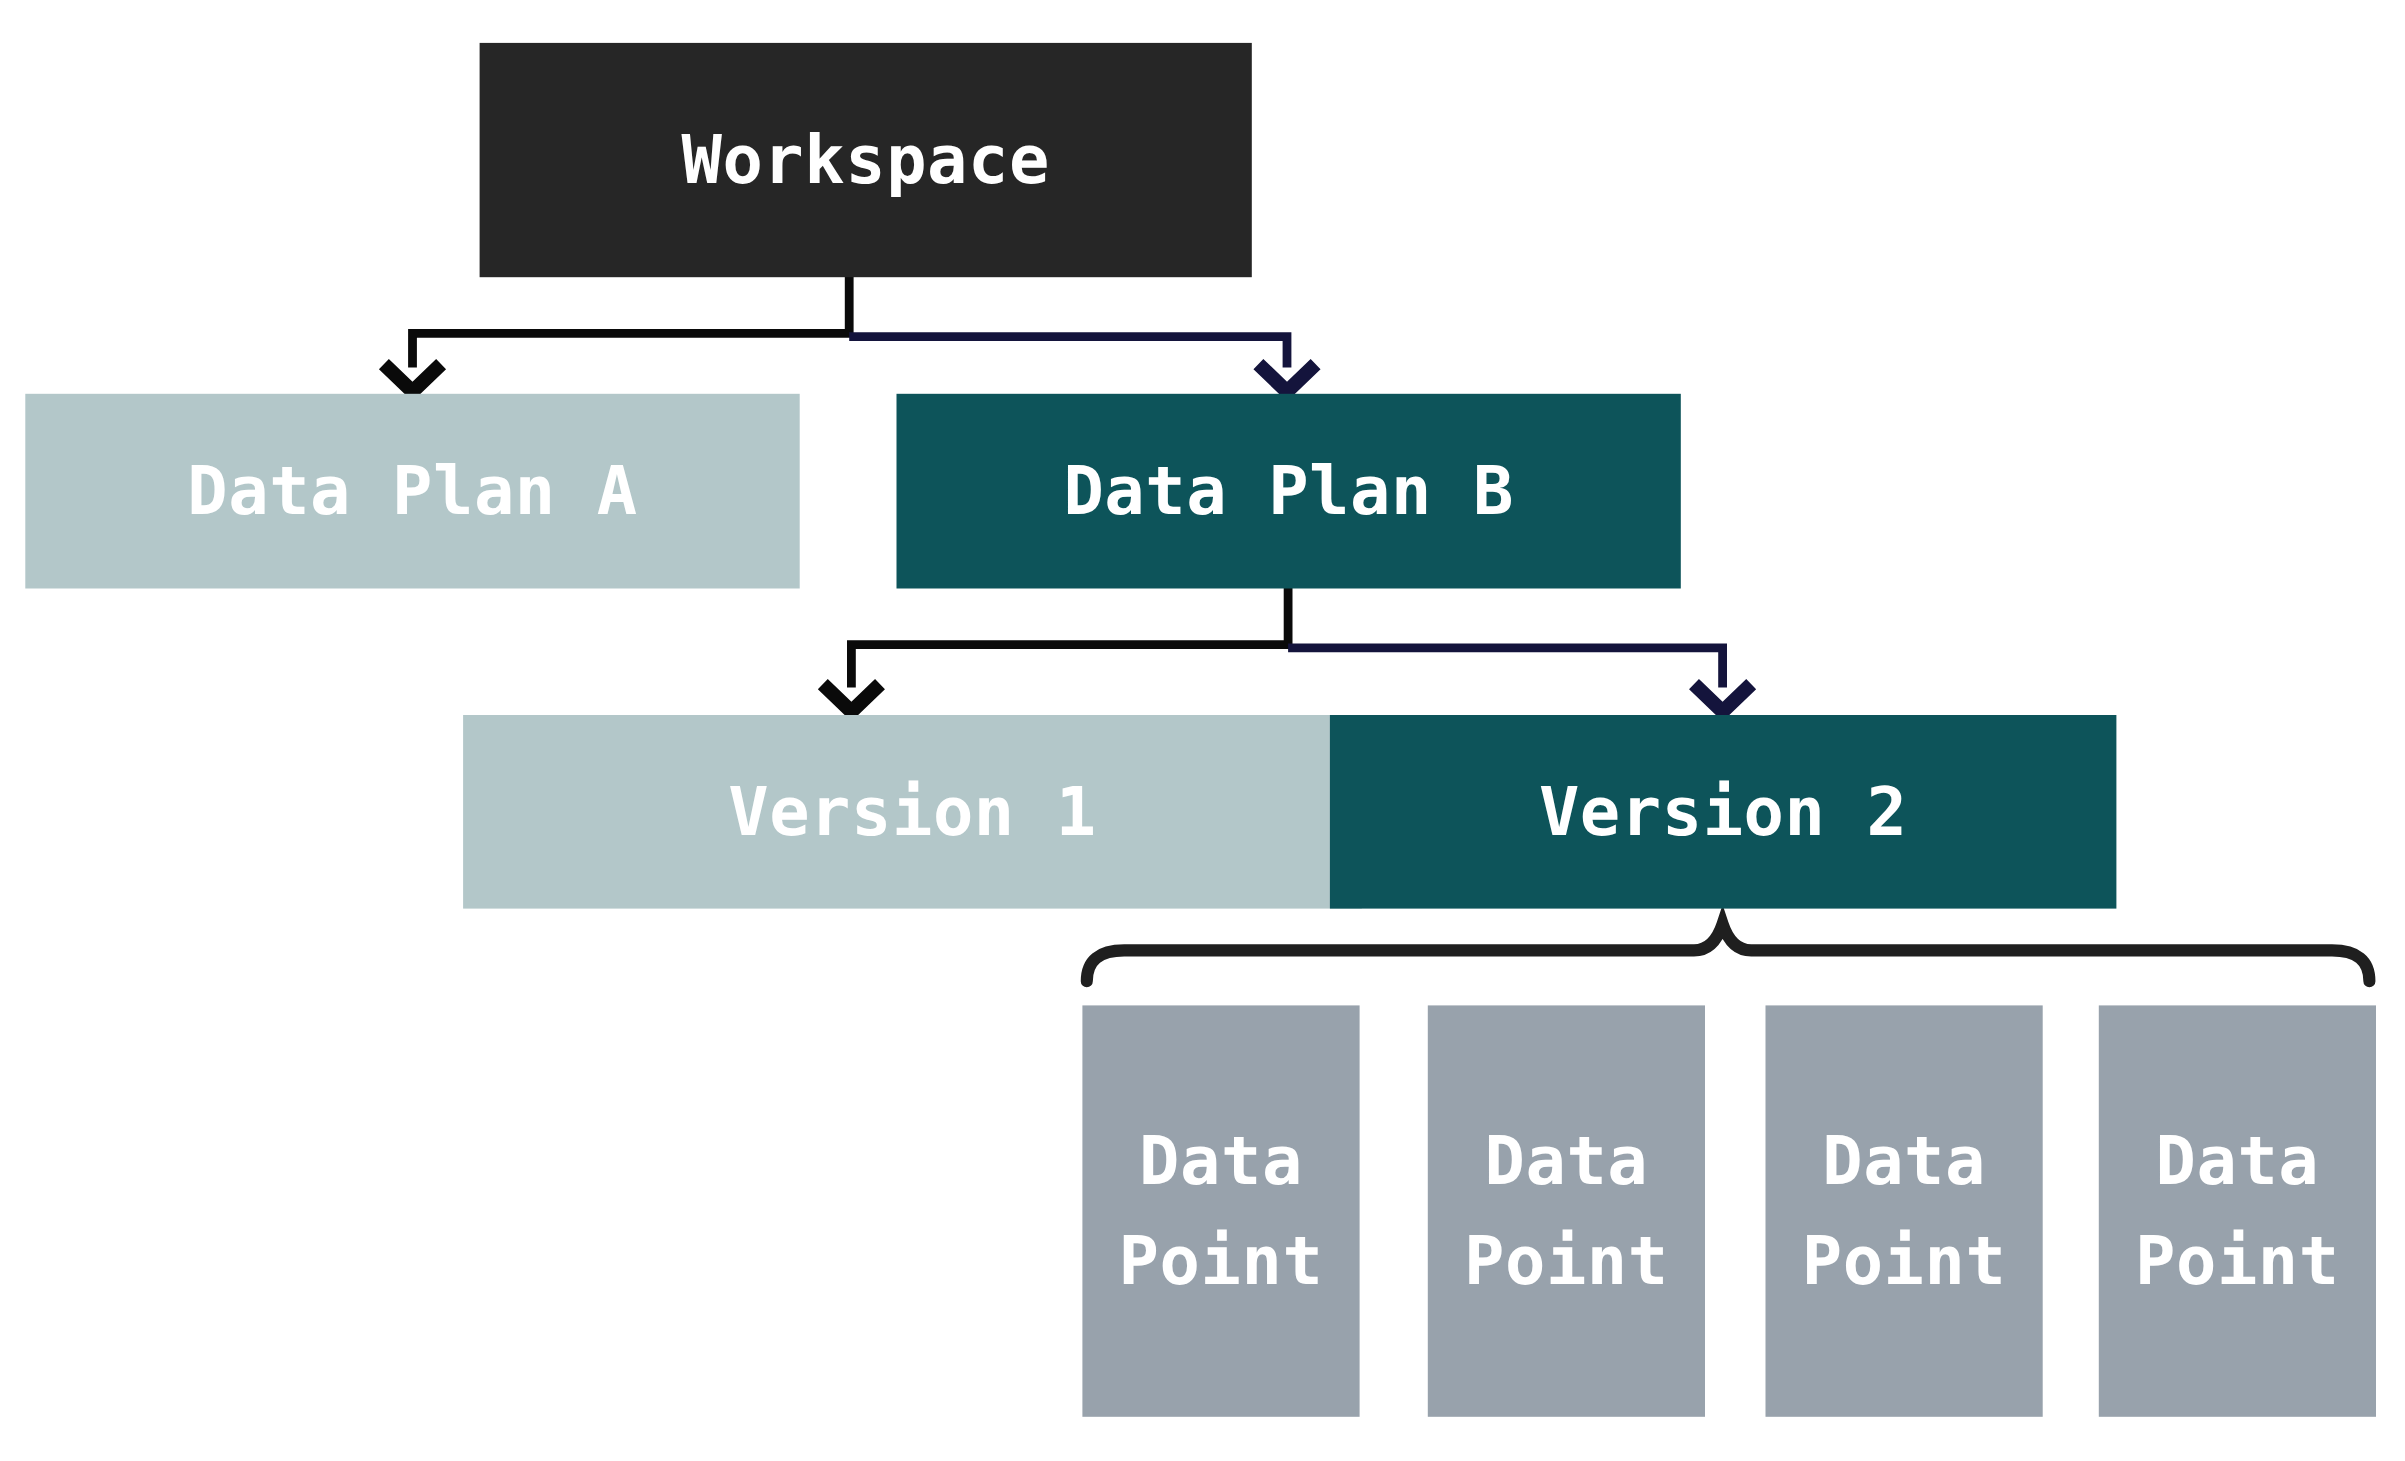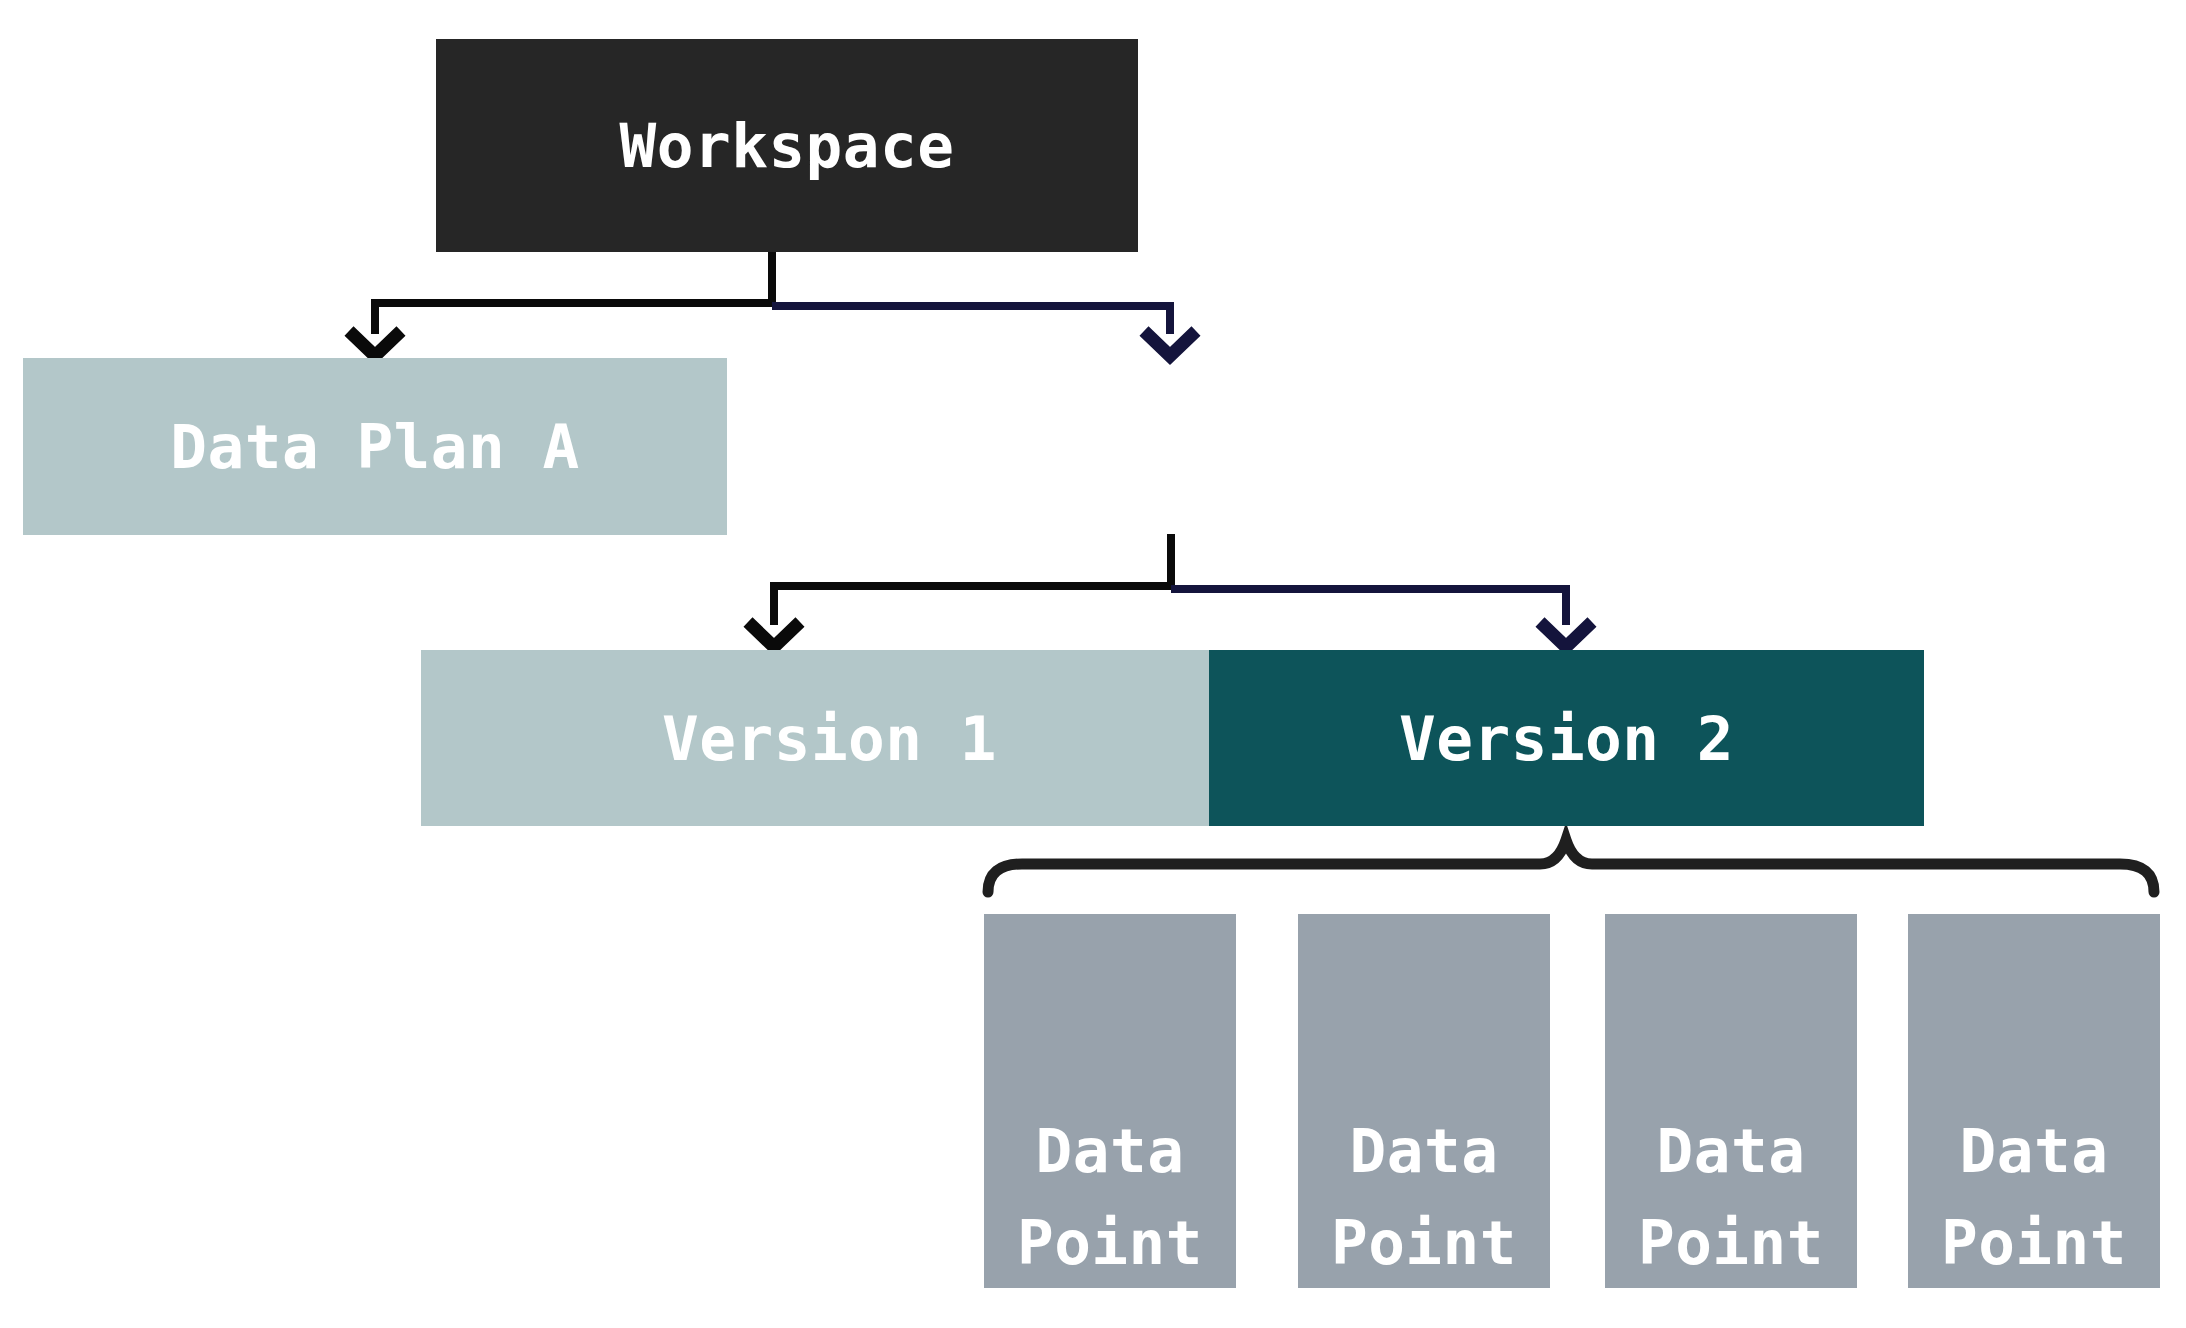--- a/index.html
+++ b/index.html
@@ -36,21 +36,21 @@
   .node{
     position:absolute;z-index:2;
     display:flex;align-items:center;justify-content:center;
     color:var(--text-light);
     font-weight:bold;font-size:61px;
     text-align:center;letter-spacing:0.5px;
   }
   .node-dark{background:var(--node-dark);}
   .node-teal{background:var(--node-teal);}
   .node-light{background:var(--node-light);}
-  .node-gray{background:var(--node-gray);align-items:flex-end;}
+  .node-gray{background:var(--node-gray);}
 
   .n-root     {left:420px; top:39px;  width:702px; height:213px;margin-left:16px;}
   .n-plan-a   {left:23px;  top:358px; width:704px; height:177px;}
   .n-plan-b   {left:815px; top:358px; width:713px; height:177px;}
   .n-version1 {left:421px; top:650px; width:817px; height:176px;}
   .n-version2 {left:1209px;top:650px; width:715px; height:176px;}
   .n-dp       {top:914px; width:252px; height:374px; line-height:1.5;}
   .n-dp1{left:984px;}
   .n-dp2{left:1298px;}
   .n-dp3{left:1605px;}
@@ -78,20 +78,23 @@
   </svg>
 
   <div class="node node-dark n-root">
     <span>Workspace</span>
   </div>
 
   <div class="node node-light n-plan-a">
     <span>Data Plan A</span>
   </div>
 
+  <div class="node node-teal n-plan-b">
+    <span>Data Plan B</span>
+  </div>
 
   <div class="node node-light n-version1">
     <span>Version 1</span>
   </div>
 
   <div class="node node-teal n-version2">
     <span>Version 2</span>
   </div>
 
   <div class="node node-gray n-dp n-dp1">

